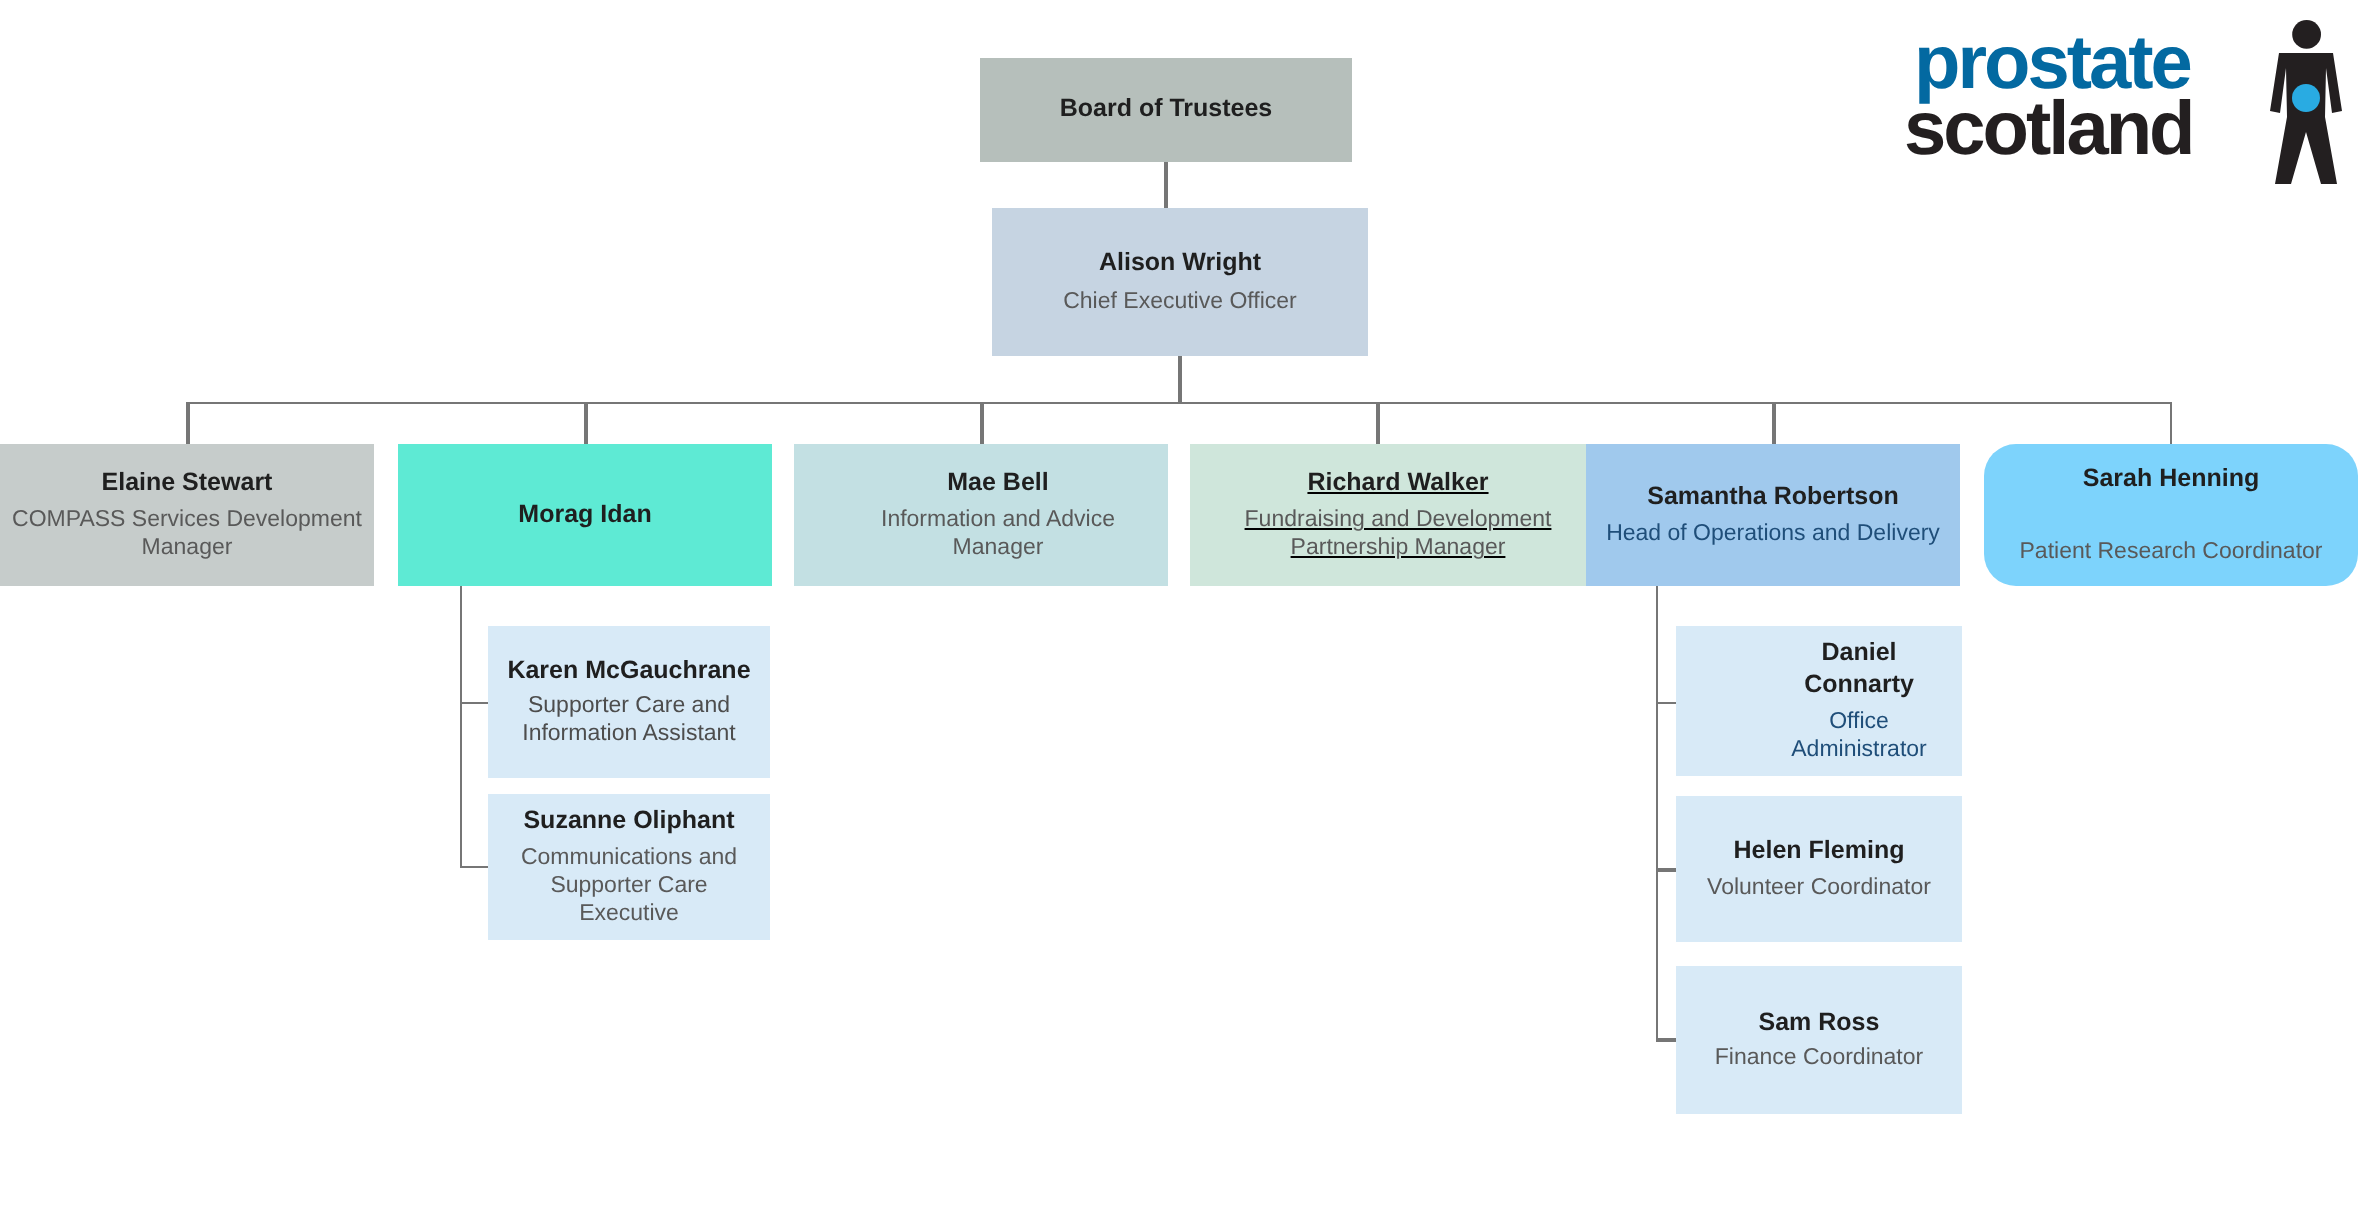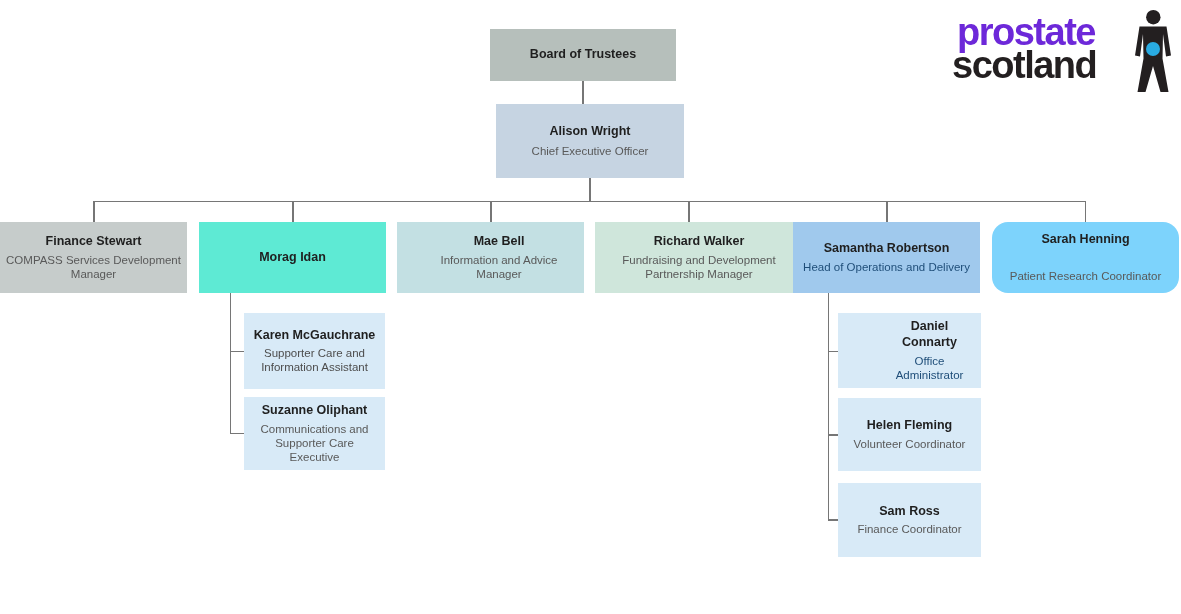--- a/index.html
+++ b/index.html
@@ -35,21 +35,21 @@
     color: #595959;
   }
   .sub .title { padding: 0 8px; margin-top: 3px; }
 
   
   #n-board    { left: 490px; top: 29px;  width: 186px; height: 52px; }
   #n-ceo      { left: 496px; top: 104px; width: 188px; height: 74px; }
   #n-elaine   { left: 0px;   top: 222px; width: 187px; height: 71px; }
   #n-morag    { left: 199px; top: 222px; width: 187px; height: 71px; }
   #n-mae      { left: 397px; top: 222px; width: 187px; height: 71px; padding-left: 21px; }
-  #n-richard  { left: 595px; top: 222px; width: 208px; height: 71px; }
+  #n-richard  { left: 595px; top: 222px; width: 208px; height: 71px; text-decoration: underline; }
   #n-samantha { left: 793px; top: 222px; width: 187px; height: 71px; }
   #n-sarah    { left: 992px; top: 222px; width: 187px; height: 71px; }
   #n-karen    { left: 244px; top: 313px; width: 141px; height: 76px; }
   #n-suzanne  { left: 244px; top: 397px; width: 141px; height: 73px; }
   #n-daniel   { left: 838px; top: 313px; width: 143px; height: 75px; padding-left: 44px; }
   #n-helen    { left: 838px; top: 398px; width: 143px; height: 73px; }
   #n-sam      { left: 838px; top: 483px; width: 143px; height: 74px; }
 
   
   #l-board-ceo   { left: 582px;  top: 81px;    width: 1.5px; height: 23px; }
@@ -100,21 +100,21 @@
   <div class="node" id="n-board" style="background-color: rgb(182, 191, 187);">
     <div class="name">Board of Trustees</div>
   </div>
 
   <div class="node" id="n-ceo" style="background-color: rgb(198, 212, 226);">
     <div class="name">Alison Wright</div>
     <div class="title" style="color: rgb(89, 89, 89);">Chief Executive Officer</div>
   </div>
 
   <div class="node" id="n-elaine" style="background-color: rgb(198, 204, 203);">
-    <div class="name">Finance Stewart</div>
+    <div class="name">Elaine Stewart</div>
     <div class="title" style="color: rgb(89, 89, 89);">COMPASS Services Development Manager</div>
   </div>
 
   <div class="node" id="n-morag" style="background-color: #5eead4; text-align: right;">
     <div class="name">Morag Idan</div>
   </div>
 
   <div class="node" id="n-mae" style="background-color: rgb(195, 224, 227);">
     <div class="name">Mae Bell</div>
     <div class="title" style="color: rgb(89, 89, 89);">Information and Advice Manager</div>
@@ -155,21 +155,21 @@
     <div class="title" style="color: rgb(89, 89, 89);">Volunteer Coordinator</div>
   </div>
 
   <div class="node sub" id="n-sam" style="background-color: rgb(216, 234, 247);">
     <div class="name">Sam Ross</div>
     <div class="title" style="color: rgb(89, 89, 89);">Finance Coordinator</div>
   </div>
 
   <div class="logo">
     <div class="logo-text">
-      <div class="logo-word1" style="color: #6d28d9;">prostate</div>
+      <div class="logo-word1" style="color: #0369a1;">prostate</div>
       <div class="logo-word2" style="color: rgb(35, 31, 32);">scotland</div>
     </div>
     <svg class="logo-figure" width="42" height="84" viewBox="0 0 40 84">
       <circle cx="20.3" cy="7.2" r="7.2" fill="#231f20"></circle>
       <path d="M6.5,16.5 L33.5,16.5 L38,45.5 L33,46.5 L30,24 L29.5,48.5
                L35.5,82 L27.5,82 L20,56 L12.5,82 L4.5,82 L10.5,48.5
                L10,24 L7,46.5 L2,45.5 Z" fill="#231f20"></path>
       <circle cx="20" cy="39" r="7" fill="#29abe2"></circle>
     </svg>
   </div>

